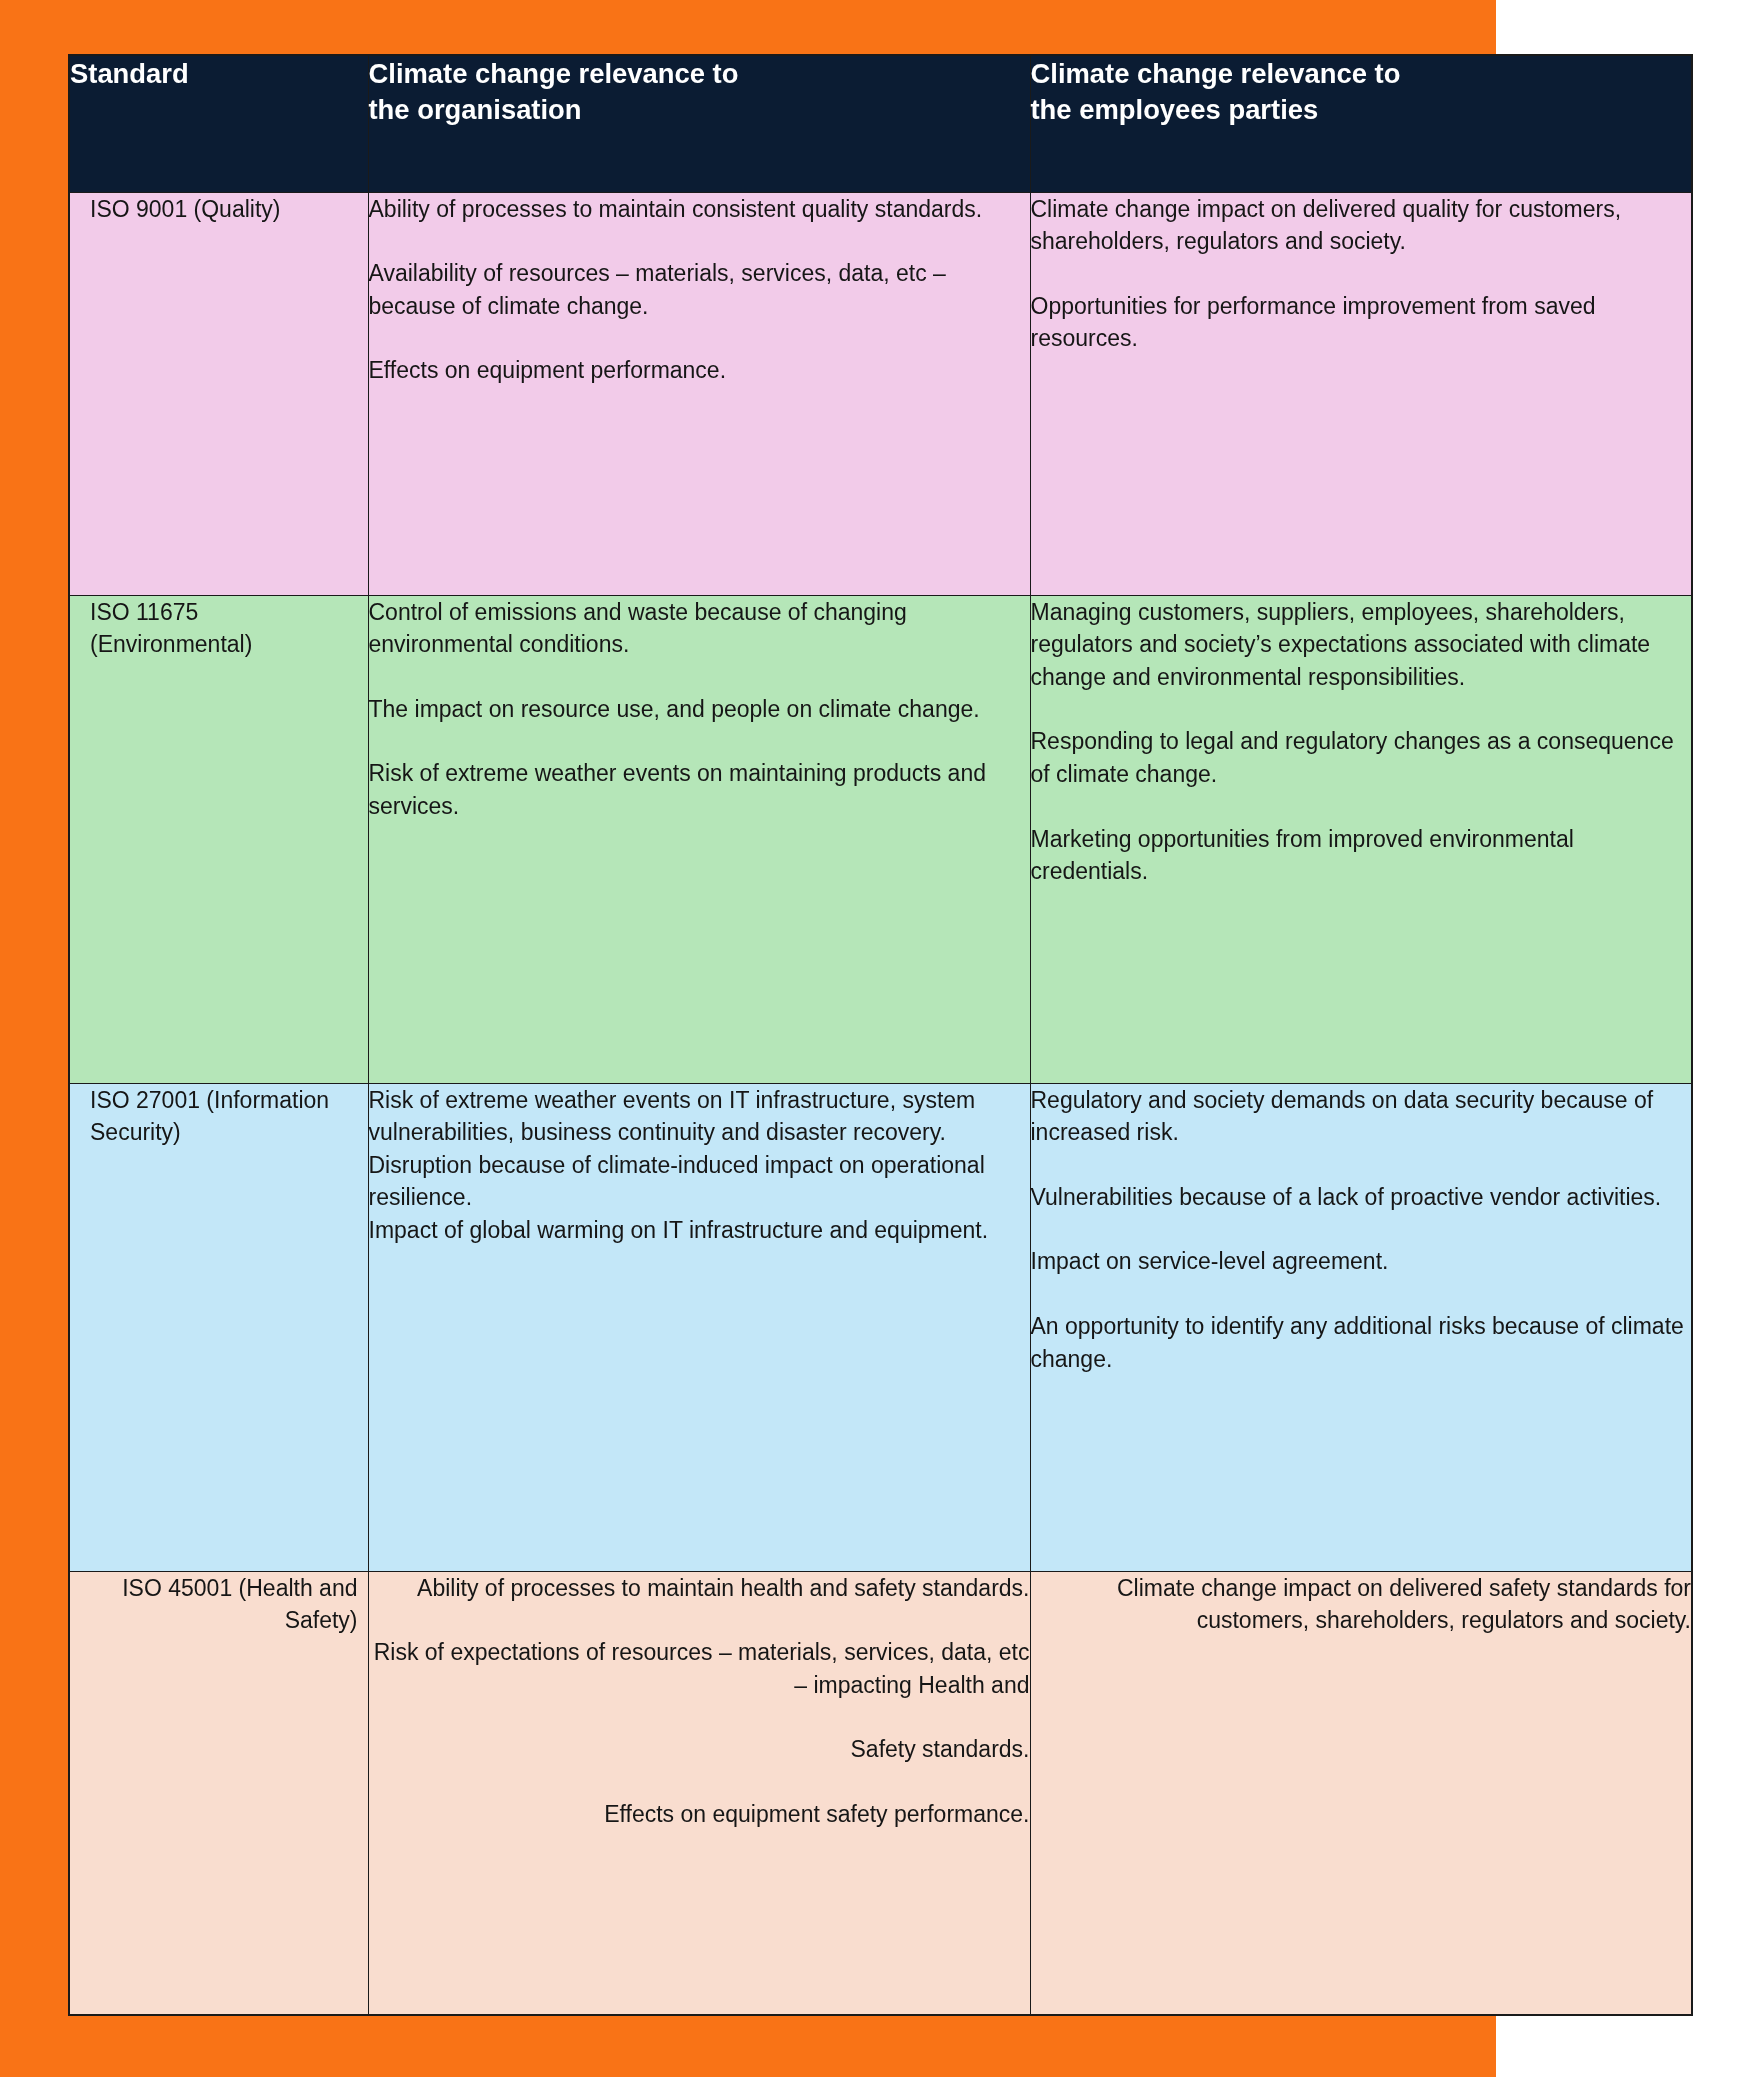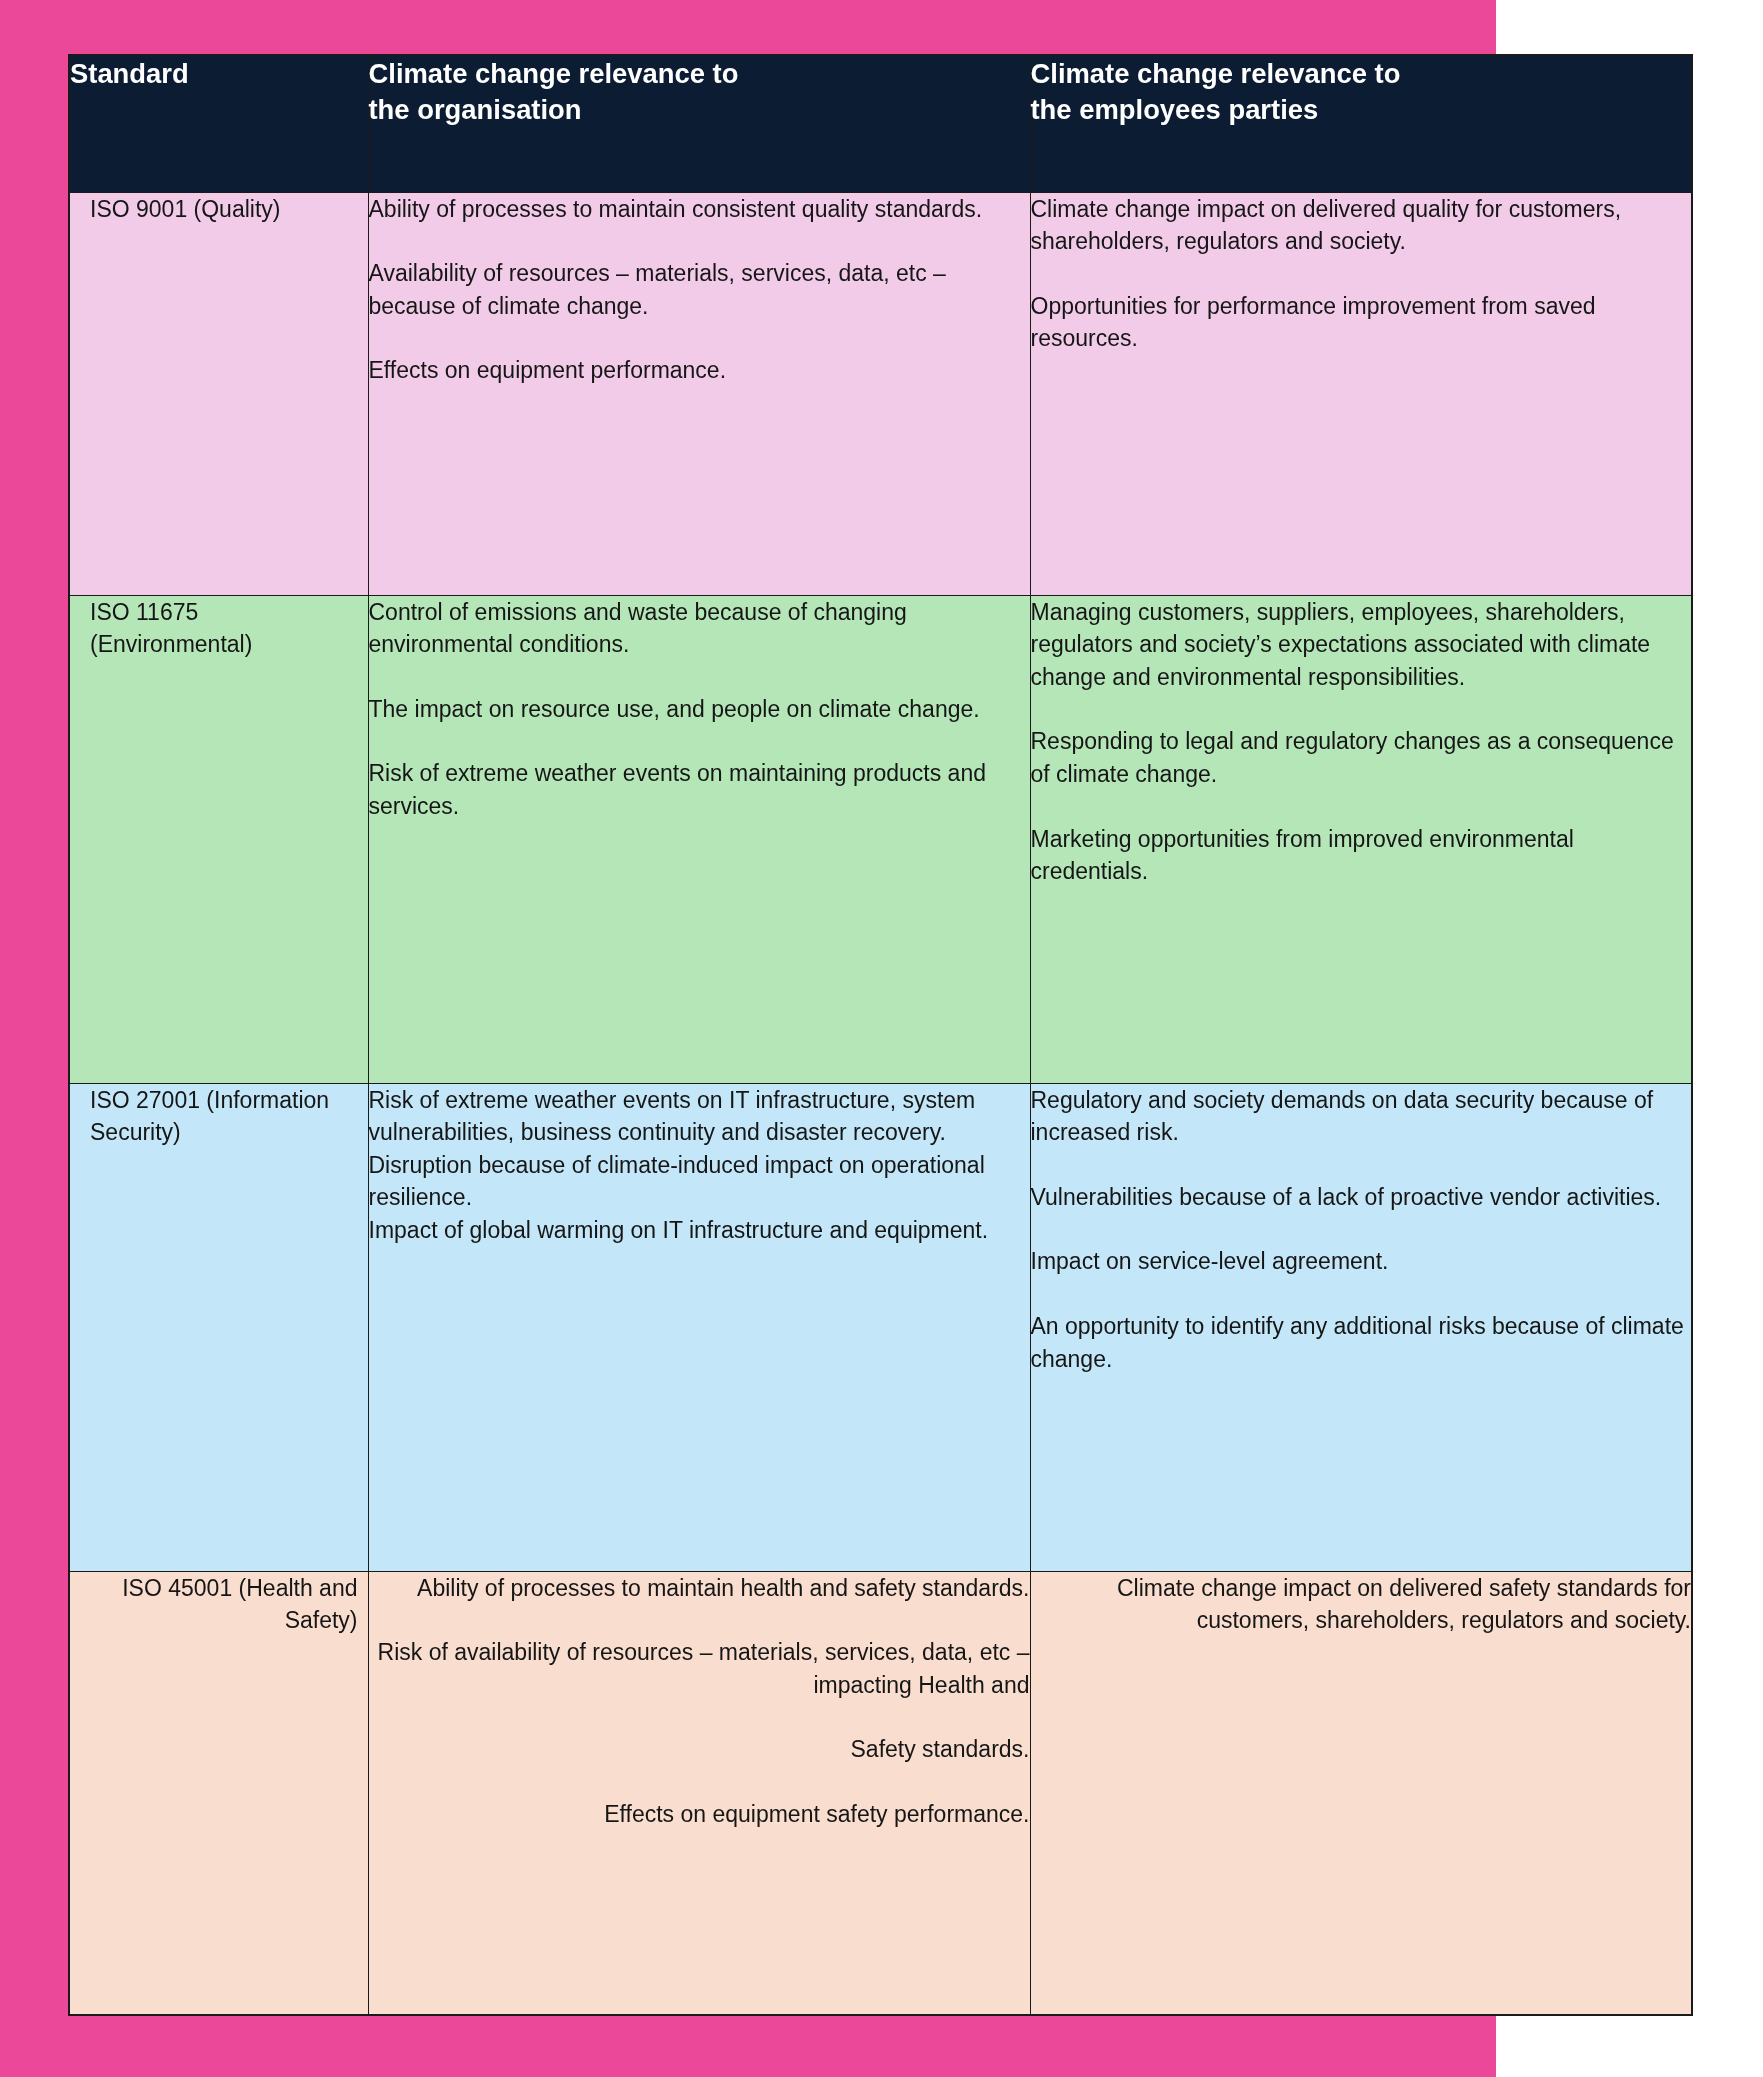--- a/index.html
+++ b/index.html
@@ -10,21 +10,21 @@
   body {
     width: 1764px;
     height: 2078px;
     font-family: "Liberation Sans", sans-serif;
     -webkit-font-smoothing: antialiased;
   }
   .page {
     position: relative;
     width: 1496px;
     height: 2078px;
-    background: #ec4899;
+    background: #f97316;
     text-decoration: underline;
   }
   .table-wrap {
     position: absolute;
     left: 68px;
     top: 54px;
     width: 1623px;
     height: 1960px;
     box-sizing: border-box;
   }
@@ -171,21 +171,21 @@
             <p>An opportunity to identify any additional risks because of climate change.</p>
           </td>
         </tr>
 
         <tr class="row-safety">
           <td class="std">
             <p>ISO 45001 (Health and Safety)</p>
           </td>
           <td>
             <p>Ability of processes to maintain health and safety standards.</p>
-            <p>Risk of availability of resources – materials, services, data, etc – impacting Health and</p>
+            <p>Risk of expectations of resources – materials, services, data, etc – impacting Health and</p>
             <p>Safety standards.</p>
             <p>Effects on equipment safety performance.</p>
           </td>
           <td>
             <p>Climate change impact on delivered safety standards for customers, shareholders, regulators and society.</p>
           </td>
         </tr>
 
       </tbody>
     </table>

